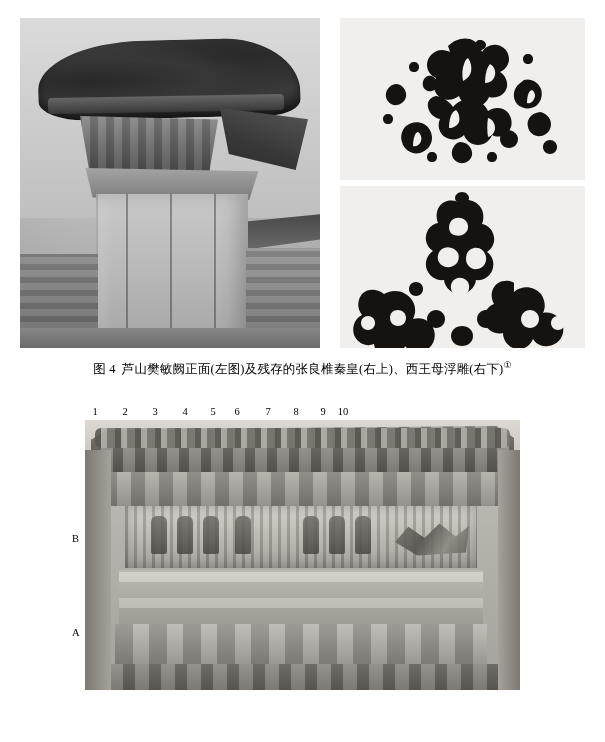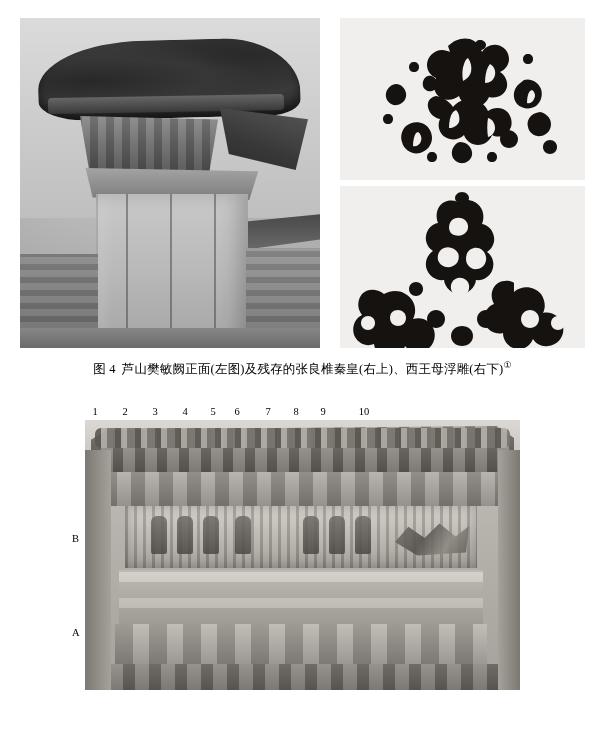--- a/index.html
+++ b/index.html
@@ -428,21 +428,21 @@
     <span class="f5-num" style="left:10px">1</span>
     <span class="f5-num" style="left="></span>
     <span class="f5-num" style="left:40px">2</span>
     <span class="f5-num" style="left:70px">3</span>
     <span class="f5-num" style="left:100px">4</span>
     <span class="f5-num" style="left:128px">5</span>
     <span class="f5-num" style="left:152px">6</span>
     <span class="f5-num" style="left:183px">7</span>
     <span class="f5-num" style="left:211px">8</span>
     <span class="f5-num" style="left:238px">9</span>
-    <span class="f5-num" style="left:279px">10</span>
+    <span class="f5-num" style="left:258px">10</span>
   </div>
 
   <div class="f5-rowlabel" id="f5-row-B">B</div>
   <div class="f5-rowlabel" id="f5-row-A">A</div>
 
   <div class="fig5-wrap">
     <div class="photo fig5-photo">
       <div class="f5-sky"></div>
       <div class="f5-roof"></div>
       <div class="f5-tiles"></div>

